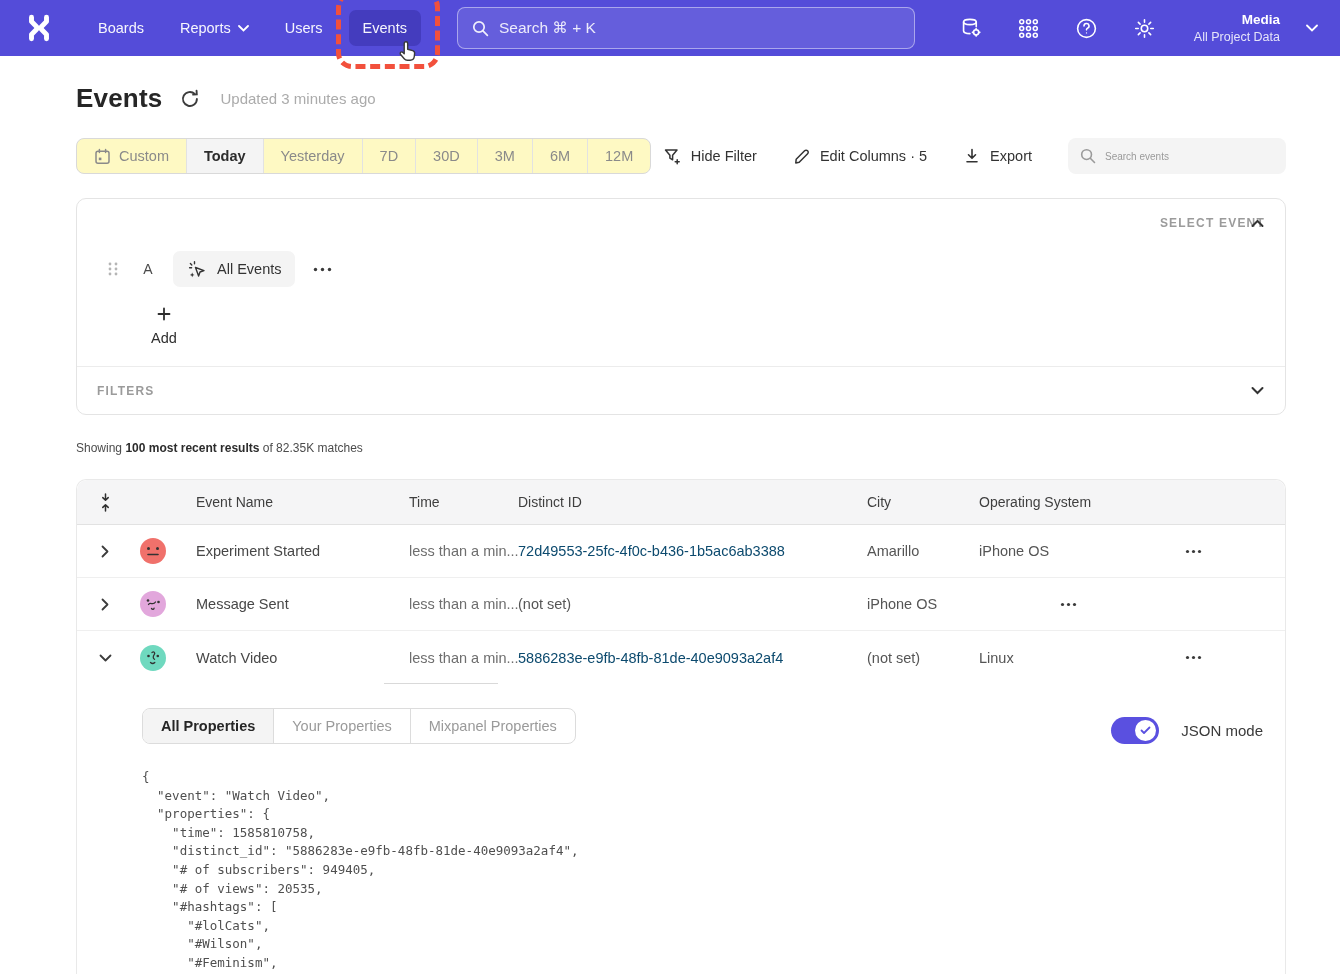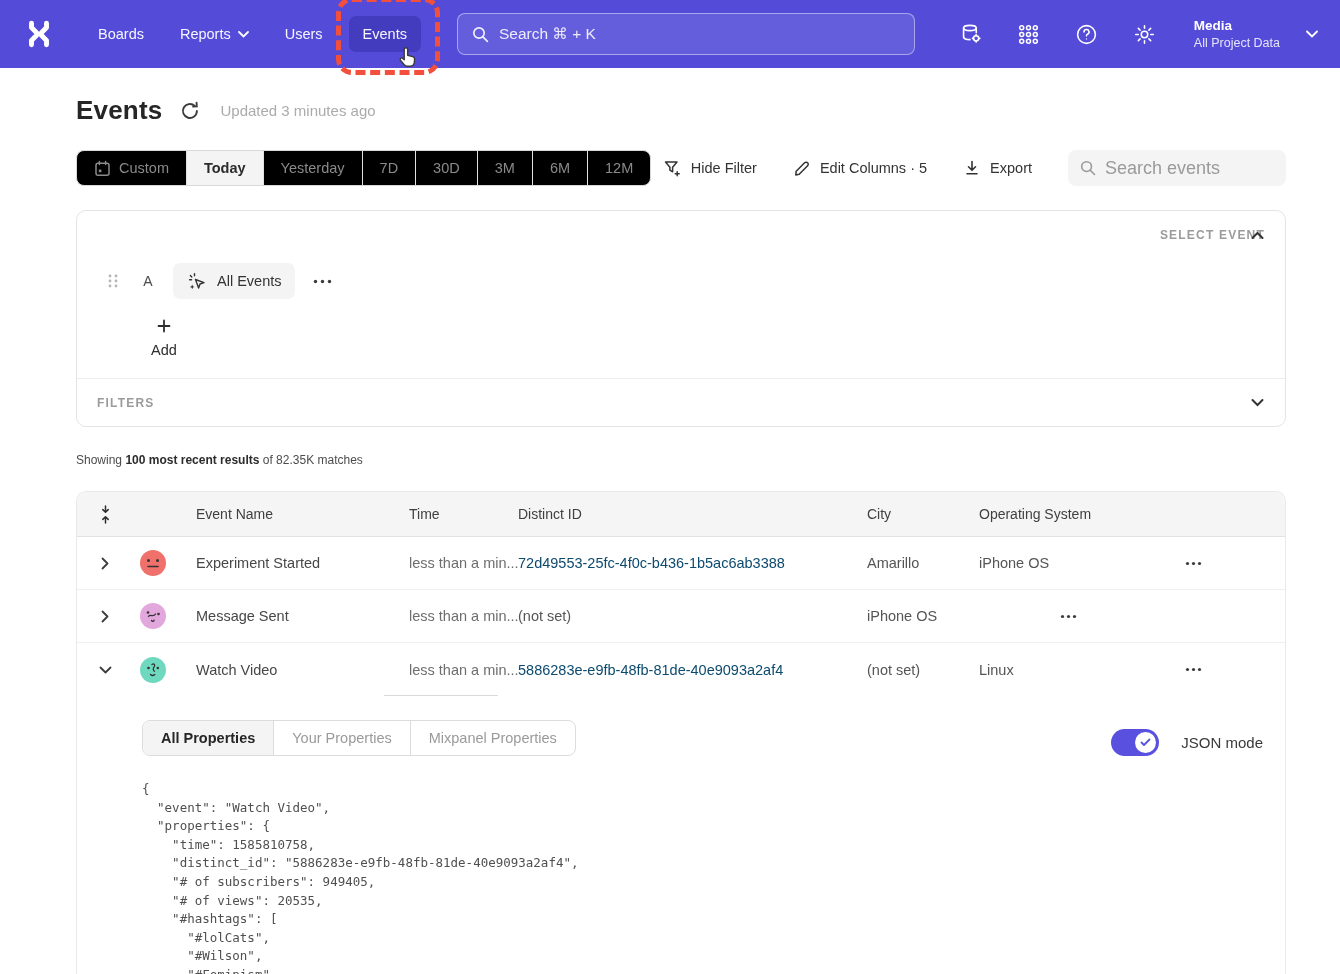--- a/index.html
+++ b/index.html
@@ -1,20 +1,20 @@
 <!DOCTYPE html>
 <html><head>
 <meta charset="utf-8">
 <style>
   * { margin:0; padding:0; box-sizing:border-box; }
   html,body { width:1340px; height:974px; overflow:hidden; background:#fff;
     font-family:"Liberation Sans", sans-serif; color:#2f2f2f; }
 
   
-  .navbar { height:68px; background:#544CD9; display:flex; align-items:center; padding:0 22px 0 22px; position:relative; }
+  .navbar { height:56px; background:#544CD9; display:flex; align-items:center; padding:0 22px 0 22px; position:relative;text-align:right; }
   .nav-logo { width:34px; height:34px; display:flex; align-items:center; justify-content:center; margin-right:28px; }
   .nav-items { display:flex; align-items:center; gap:8px; }
   .nav-item { color:rgba(255,255,255,.95); font-size:14.5px; padding:10px 14px; border-radius:7px; display:flex; align-items:center; gap:7px; cursor:pointer; white-space:nowrap; }
   .nav-item.active { background:#443CBE; }
   .events-wrap { position:relative; margin-left:4px; }
   .annotation-box { position:absolute; left:-13px; top:-19px; width:104px; height:78px;
     border:5px dashed #F2503C; border-radius:16px; pointer-events:none; z-index:6; }
   .annotation-cursor { position:absolute; left:46px; top:28px; z-index:7; pointer-events:none; }
   .nav-search { margin-left:36px; width:458px; height:42px; border-radius:8px;
     background:rgba(255,255,255,.10); border:1px solid rgba(255,255,255,.45);
@@ -27,29 +27,29 @@
   .project-sub { color:rgba(255,255,255,.85); font-size:12.5px; line-height:16px; }
 
   
   .page { padding:0 54px 0 76px; }
   .title-row { display:flex; align-items:center; margin-top:27px; gap:18px; }
   .page-title { font-size:26px; font-weight:700; color:#262626; letter-spacing:.2px; }
   .refresh-btn { width:22px; height:22px; color:#3c3c3c; cursor:pointer; display:flex; align-items:center; }
   .updated { color:#ababab; font-size:15px; }
 
   .controls-row { display:flex; align-items:center; margin-top:24px; }
-  .seg { display:inline-flex; border:1px solid #d9d9d9; border-radius:8px; background:#000000; overflow:hidden; height:36px; }
+  .seg { display:inline-flex; border:1px solid #d9d9d9; border-radius:8px; background:#fef9c3; overflow:hidden; height:36px; }
   .seg-item { display:flex; align-items:center; gap:8px; padding:0 17px; font-size:14.5px; color:#8a8a8a; cursor:pointer; border-left:1px solid #e2e2e2; white-space:nowrap; }
   .seg-item:first-child { border-left:none; }
   .seg-item.active { background:#f4f4f4; color:#2c2c2c; font-weight:700; }
   .toolbar { display:flex; align-items:center; margin-left:auto; gap:36px; }
   .tool-btn { display:flex; align-items:center; gap:9px; font-size:14.5px; color:#333; cursor:pointer; white-space:nowrap; }
   .search-events { width:218px; height:36px; background:#f4f4f4; border:none; border-radius:8px;
     display:flex; align-items:center; gap:9px; padding:0 12px; color:#9a9a9a; cursor:text; }
-  .search-events input { border:none; background:transparent; outline:none; font-size:18px; width:160px;
+  .search-events input { border:none; background:transparent; outline:none; font-size:10px; width:160px;
     font-family:"Liberation Sans", sans-serif; color:#444; }
   .search-events input::placeholder { color:#9a9a9a; }
 
   
   .query-card { margin-top:24px; border:1px solid #e4e4e4; border-radius:10px; background:#fff; }
   .qc-section { position:relative; padding:17px 20px 20px 20px; }
   .qc-label { font-size:12px; letter-spacing:1.2px; color:#9b9b9b; font-weight:700;text-align:right; }
   .qc-collapse { position:absolute; top:12px; right:16px; width:24px; height:24px; color:#333; cursor:pointer; display:flex; align-items:center; justify-content:center; }
   .event-row { display:flex; align-items:center; margin-top:21px; }
   .drag-handle { margin-left:10px; cursor:grab; display:flex; }

